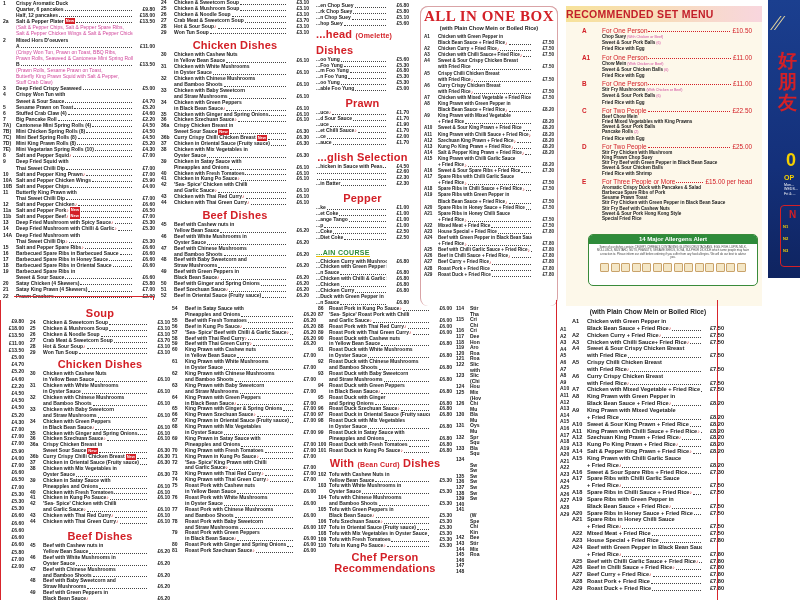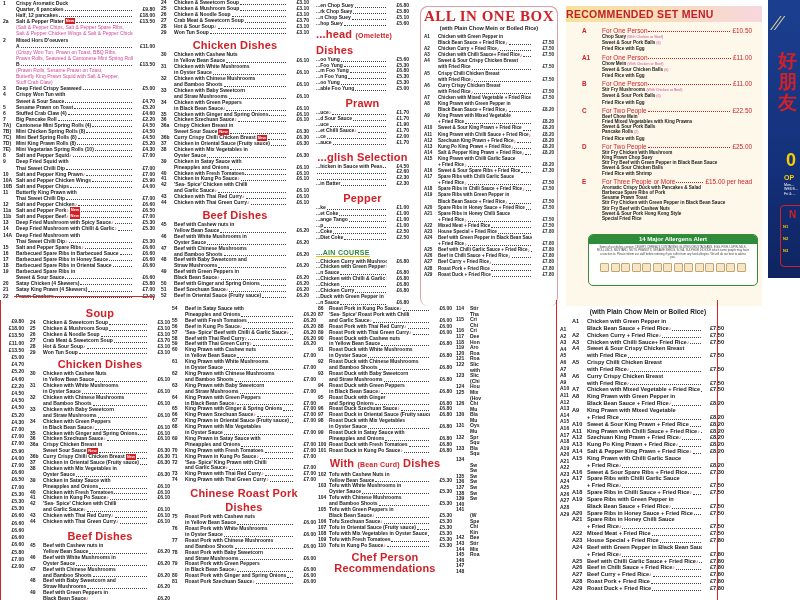--- a/index.html
+++ b/index.html
@@ -2144,21 +2144,20 @@
       <div class="row">
         <span class="num">74</span>
         <span class="name">
           <span class="txt">King Prawn with Thai Green Curry</span>
           <span class="chili"> ♪</span>
           <span class="dots"></span>
         </span>
         <span class="price">£7.00</span>
       </div>
     </div>
-  <div class="sec-title" style="margin-top:3px;">Chinese Roast Pork Dishes</div>
   <div id="p2pork">
       <div class="row">
         <span class="num">75</span>
         <span class="name">
           <span class="txt">Roast Pork with Cashew nuts</span>
         </span>
         <span class="price"></span>
       </div>
       <div class="row">
         <span class="num"></span>

